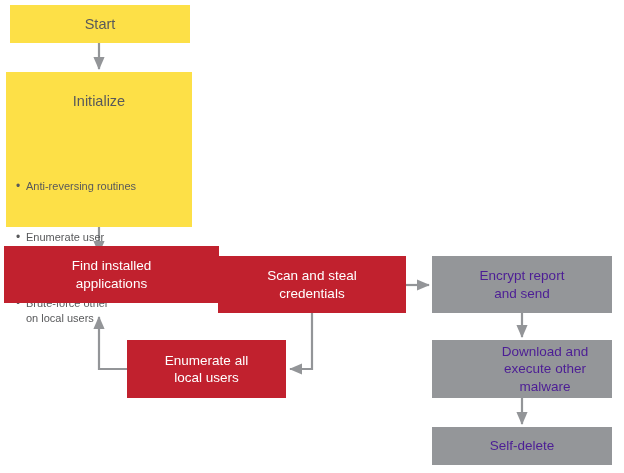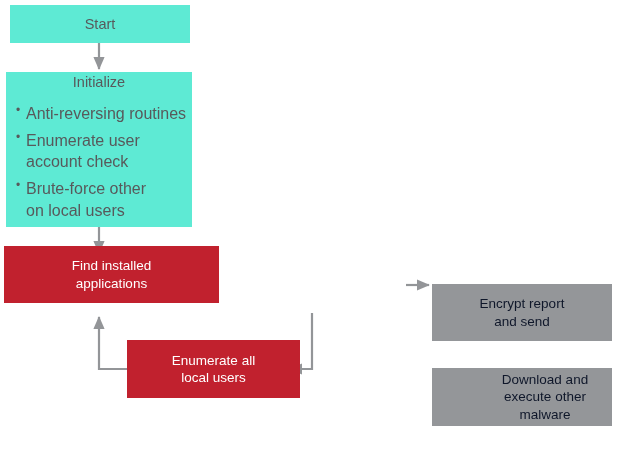--- a/index.html
+++ b/index.html
@@ -25,86 +25,87 @@
     position: absolute;
     box-sizing: border-box;
     display: flex;
     flex-direction: column;
     align-items: center;
     justify-content: center;
     text-align: center;
     line-height: 1.28;
   }
   .node-light {
-    background: #5eead4;
+    background: #fde047;
     color: #58595b;
   }
   .node-red {
     background: #c1212e;
     color: #ffffff;
   }
   .node-gray {
     background: #949699;
-    color: #0f172a;
-    margin-top: 28px;
+    color: #4c1d95;
   }
   .node-title {
     font-size: 14.5px;
     white-space: pre-line;
   }
   .node-label {
     font-size: 13.5px;
     white-space: pre-line;
   }
   
   #node-start {
     left: 10px; top: 5px; width: 180px; height: 38px;
   }
   
   #node-initialize {
     left: 6px; top: 72px; width: 186px; height: 155px;
-    justify-content: flex-end;
+    justify-content: flex-start;
     align-items: stretch;
     padding-top: 20px;
+    gap: 20px;
   }
   #node-initialize .node-title {
     text-align: center;
     margin-bottom: 11px;
   }
   .bullet-list {
     margin: 0;
     padding: 0 0 0 20px;
     list-style: none;
     text-align: left;
   }
   .bullet-list li {
     position: relative;
-    font-size: 16px;
+    font-size: 11px;
     line-height: 1.33;
     color: #58595b;
     margin-bottom: 6px;
     white-space: pre-line;
+    margin-top: 37px;
   }
   .bullet-list li::before {
     content: "\2022";
     position: absolute;
     left: -10px;
     top: 0;
     font-size: 12px;
     color: #58595b;
   }
   
   #node-find-apps {
     left: 4px; top: 246px; width: 215px; height: 57px;
   }
   #node-scan-creds {
     left: 218px; top: 256px; width: 188px; height: 57px;
   }
   #node-enumerate-users {
-    left: 127px; top: 340px; width: 173px; height: 58px;
+    left: 127px; top: 340px; width: 159px; height: 58px;
   }
   
   #node-encrypt-send {
     left: 432px; top: 256px; width: 180px; height: 57px;
   }
   #node-download-malware {
     left: 432px; top: 340px; width: 180px; height: 58px; padding-left: 46px;
   }
   #node-self-delete {
     left: 432px; top: 427px; width: 180px; height: 38px;
@@ -158,30 +159,37 @@
       <li>Brute-force other
 on local users</li>
     </ul>
   </div>
 
   <div class="node node-red" id="node-find-apps">
     <div class="node-label">Find installed
 applications</div>
   </div>
 
+  <div class="node node-red" id="node-scan-creds">
+    <div class="node-label">Scan and steal
+credentials</div>
+  </div>
 
   <div class="node node-red" id="node-enumerate-users">
     <div class="node-label">Enumerate all
 local users</div>
   </div>
 
   <div class="node node-gray" id="node-encrypt-send">
     <div class="node-label">Encrypt report
 and send</div>
   </div>
 
   <div class="node node-gray" id="node-download-malware">
     <div class="node-label">Download and
 execute other malware</div>
   </div>
 
+  <div class="node node-gray" id="node-self-delete">
+    <div class="node-label">Self-delete</div>
+  </div>
 
 </div>
 
 </body></html>

